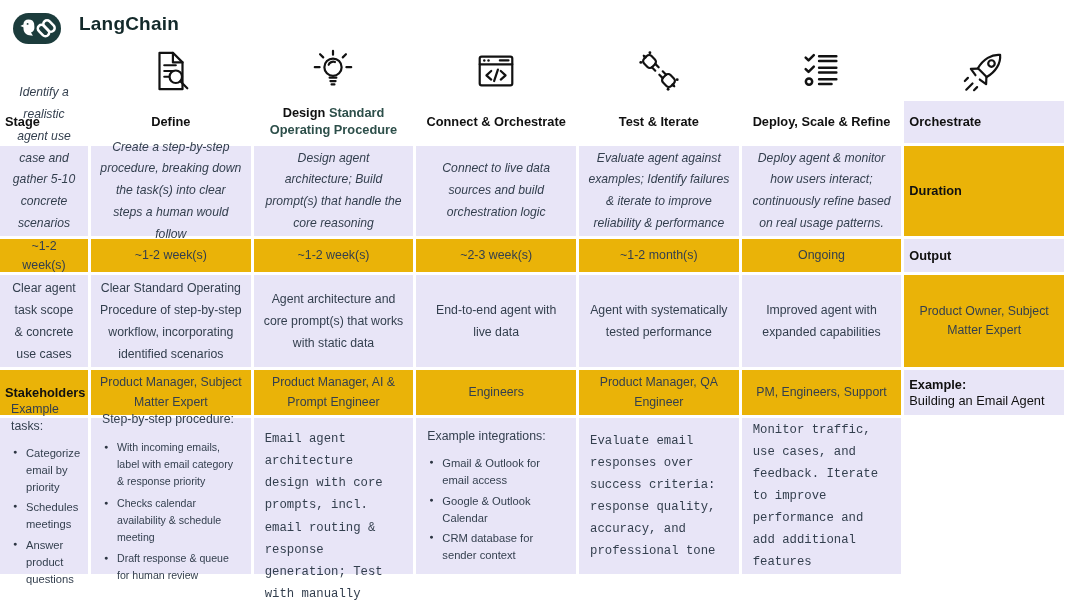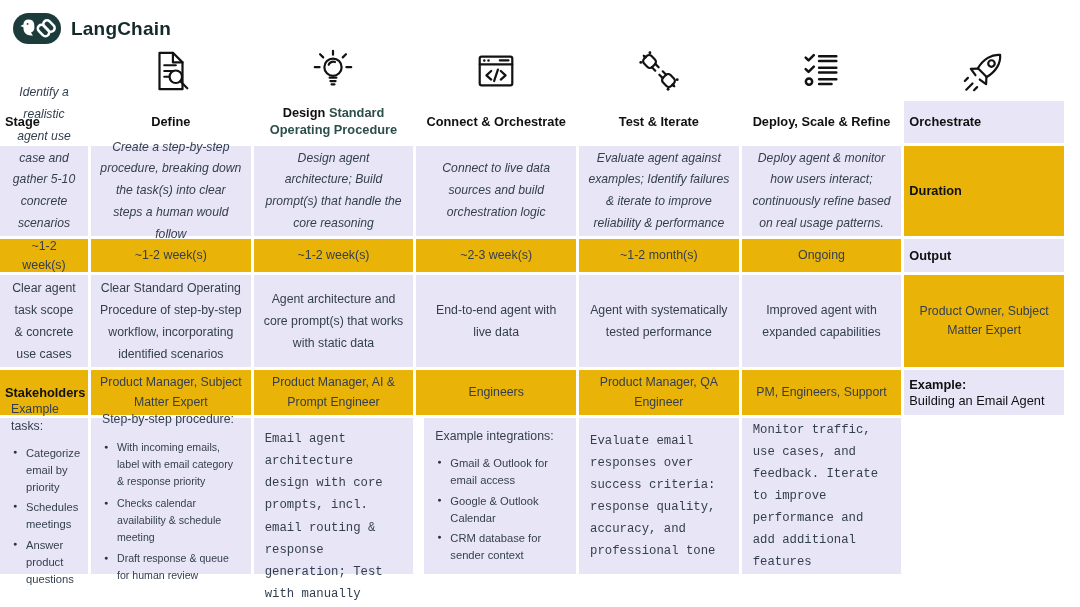--- a/index.html
+++ b/index.html
@@ -2,21 +2,21 @@
 <html><head>
 <meta charset="utf-8">
 <style>
   html,body{margin:0;padding:0;}
   body{
     width:1080px;height:607px;position:relative;overflow:hidden;
     background:#ffffff;color:#1a1a1a;
     font-family:"Liberation Sans","DejaVu Sans",sans-serif;
   }
   
-  .logo{position:absolute;top:13px;left:13px;display:flex;align-items:center;gap:10px;z-index:5;}
+  .logo{position:absolute;top:13px;left:13px;display:flex;align-items:flex-start;gap:18px;z-index:5;}
   .logo-text{font-size:19px;font-weight:600;color:#13292a;letter-spacing:.2px;}
 
   
   .grid{
     position:absolute;top:44px;left:0;width:1064px;
     display:grid;
     grid-template-columns:88px repeat(6,1fr);
     grid-template-rows:54px 42px 90px 33px 92px 45px 156px;
     gap:3px;background:#fff;
   }
@@ -212,21 +212,21 @@
     <div class="ex-intro">Step-by-step procedure:</div>
     <ul class="ex-bullets sm">
       <li>With incoming emails, label with email category &amp; response priority</li>
       <li>Checks calendar availability &amp; schedule meeting</li>
       <li>Draft response &amp; queue for human review</li>
     </ul>
   </div>
   <div class="cell dark example-cell" style="justify-content:flex-start;padding-top:10px;">
     <div class="ex-text">Email agent architecture design with core prompts, incl. email routing &amp; response generation; Test with manually provided context and sample data</div>
   </div>
-  <div class="cell dark example-cell" style="justify-content:flex-start;padding-top:10px;margin-left:8px;">
+  <div class="cell dark example-cell" style="justify-content:flex-start;padding-top:10px;">
     <div class="ex-intro">Example integrations:</div>
     <ul class="ex-bullets">
       <li>Gmail &amp; Outlook for email access</li>
       <li>Google &amp; Outlook Calendar</li>
       <li>CRM database for sender context</li>
     </ul>
   </div>
   <div class="cell dark example-cell">
     <div class="ex-text">Evaluate email responses over success criteria: response quality, accuracy, and professional tone</div>
   </div>

